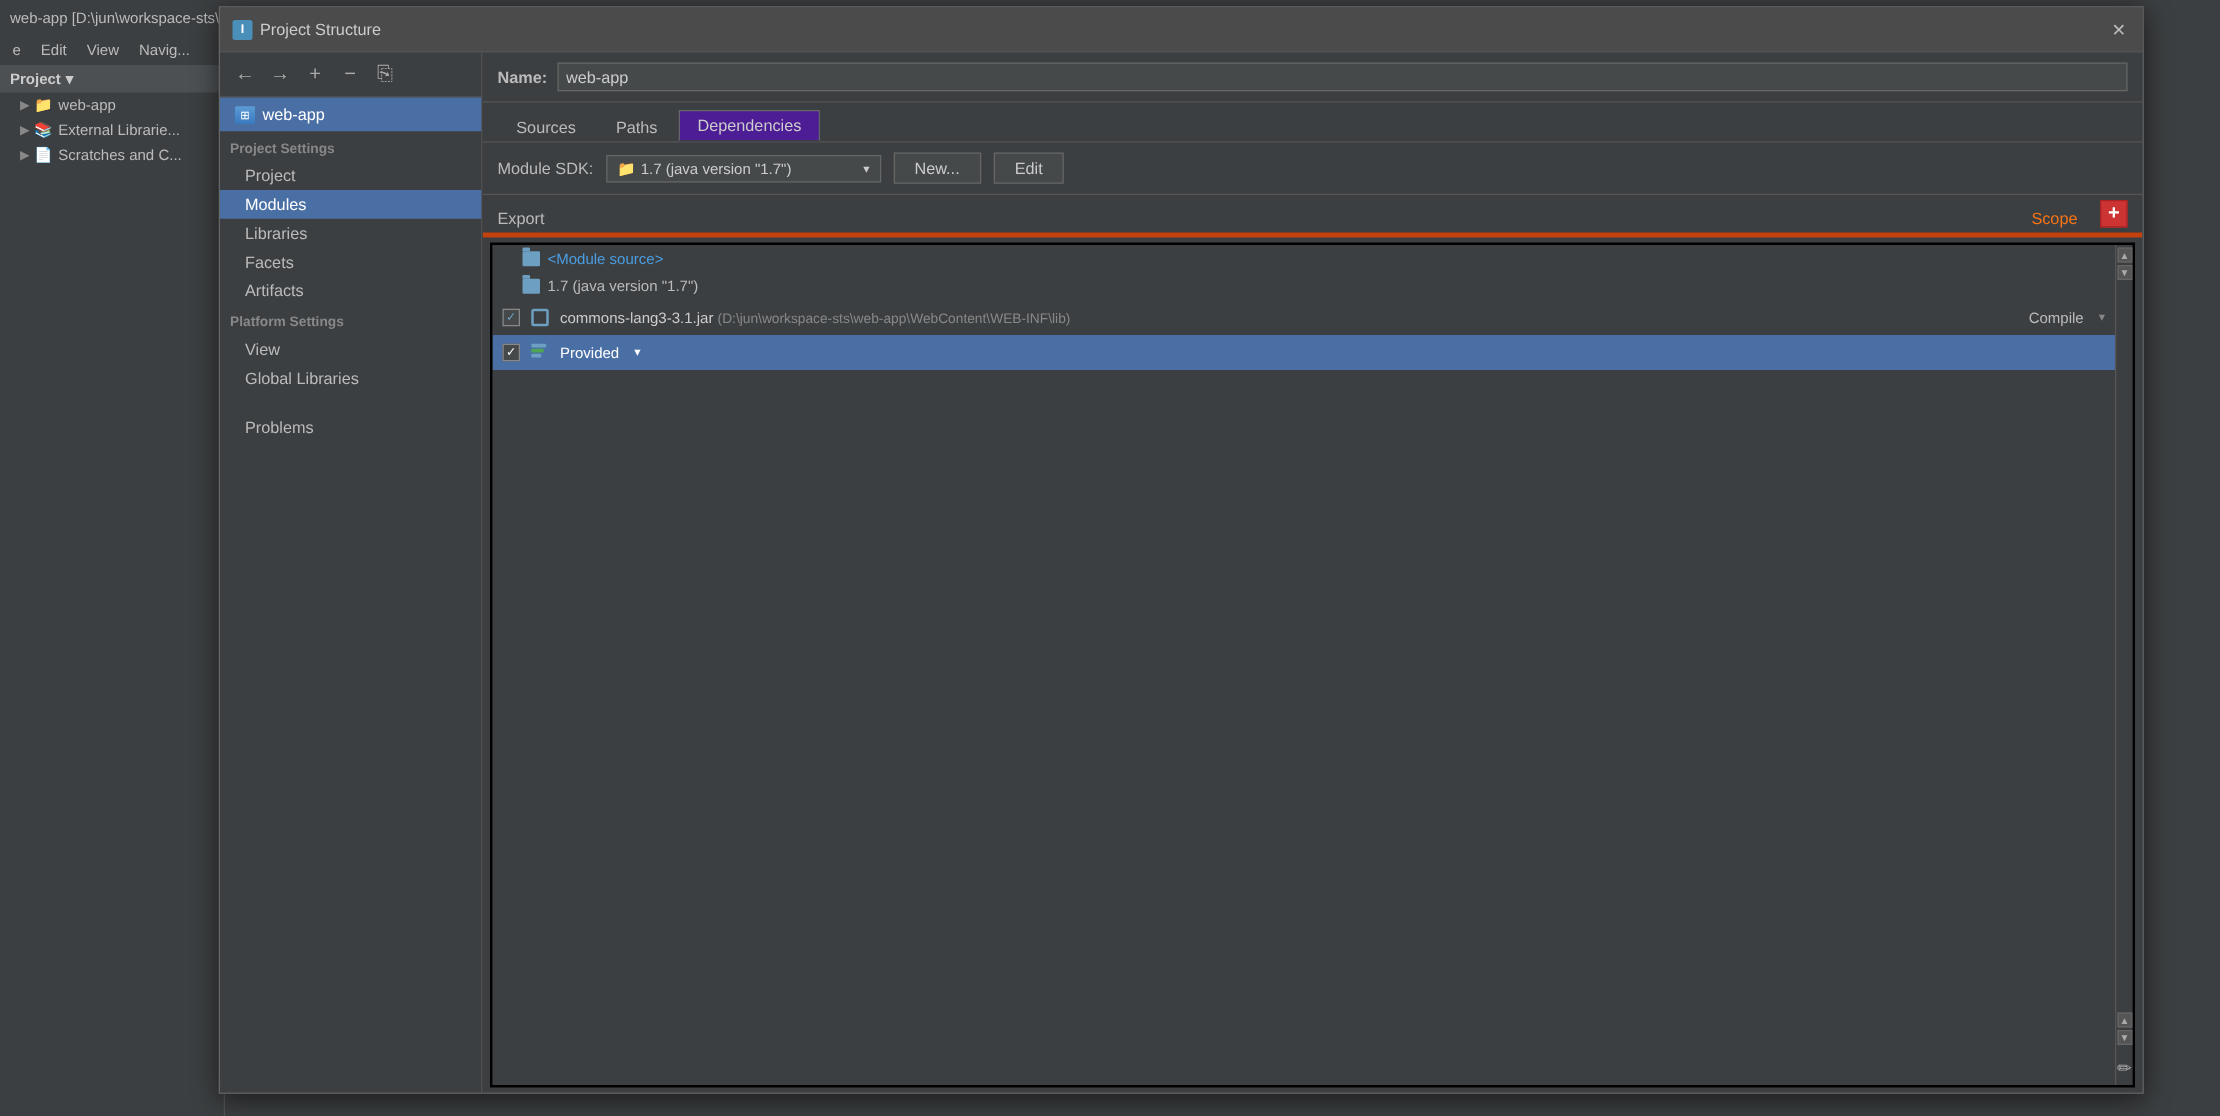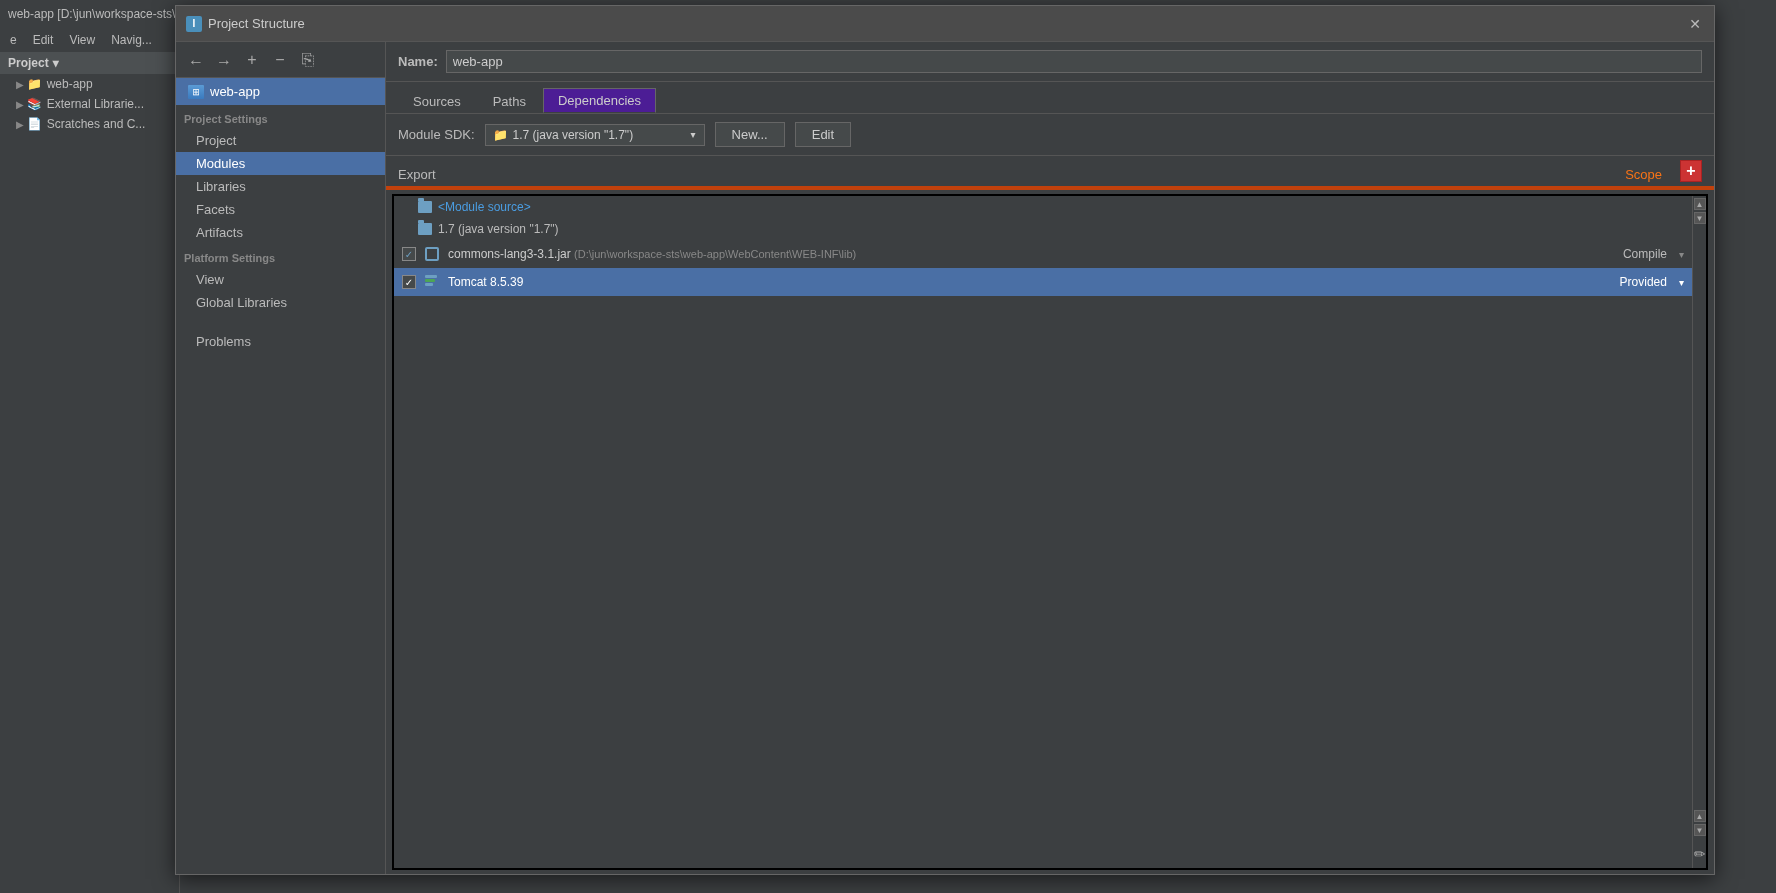--- a/index.html
+++ b/index.html
@@ -684,23 +684,20 @@
 
             <div class="dep-row selected">
               <div class="dep-checkbox checked"></div>
               <div class="dep-icon">
                 <div class="lib-icon">
                   <div class="lib-bar" style="background:#6d9fc2;width:12px;"></div>
                   <div class="lib-bar" style="background:#4da555;width:10px;"></div>
                   <div class="lib-bar" style="background:#6d9fc2;width:8px;"></div>
                 </div>
               </div>
-              <span class="dep-name">
-                <span>Tomcat 8.5.39</span>
-              </span>
               <span class="dep-scope">Provided</span>
               <span class="dep-scope-arrow">▾</span>
             </div>
 
           </div>
 
           <div class="deps-scrollbar">
             <div class="scroll-btn">▲</div>
             <div class="scroll-btn">▼</div>
             <div style="flex:1;"></div>

